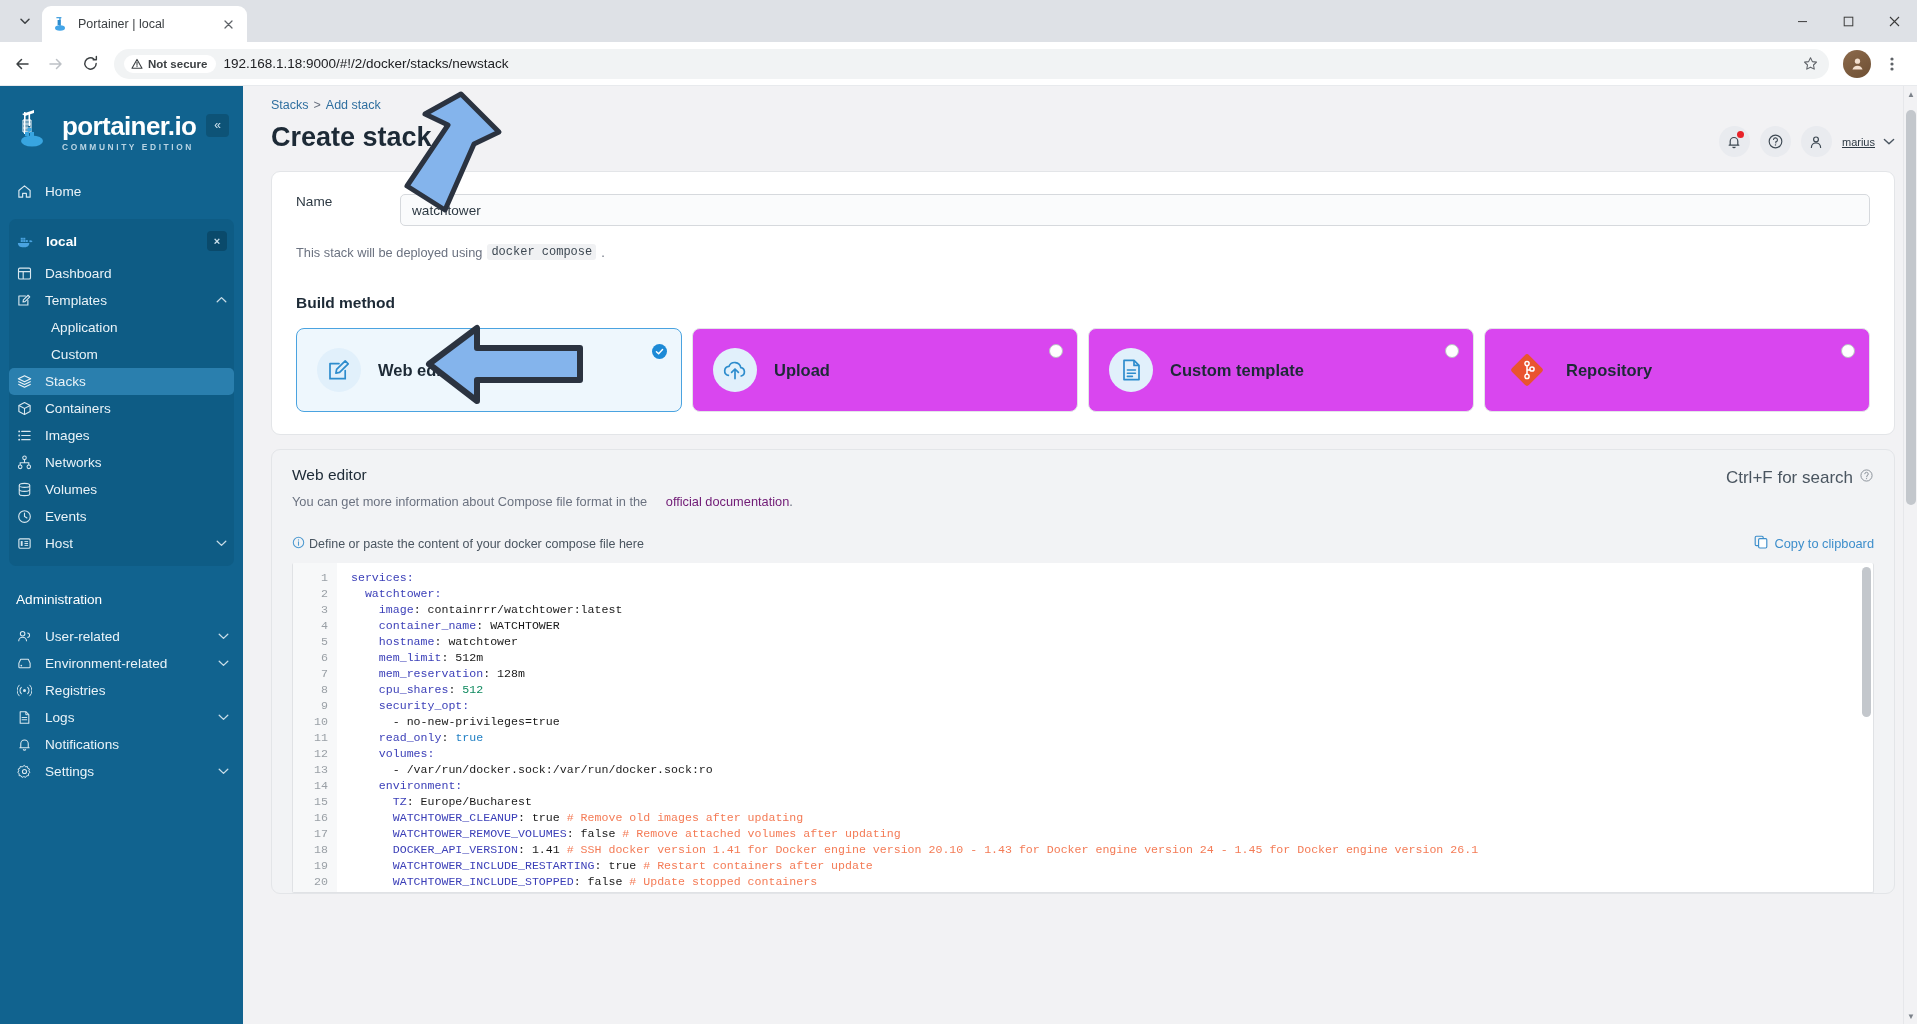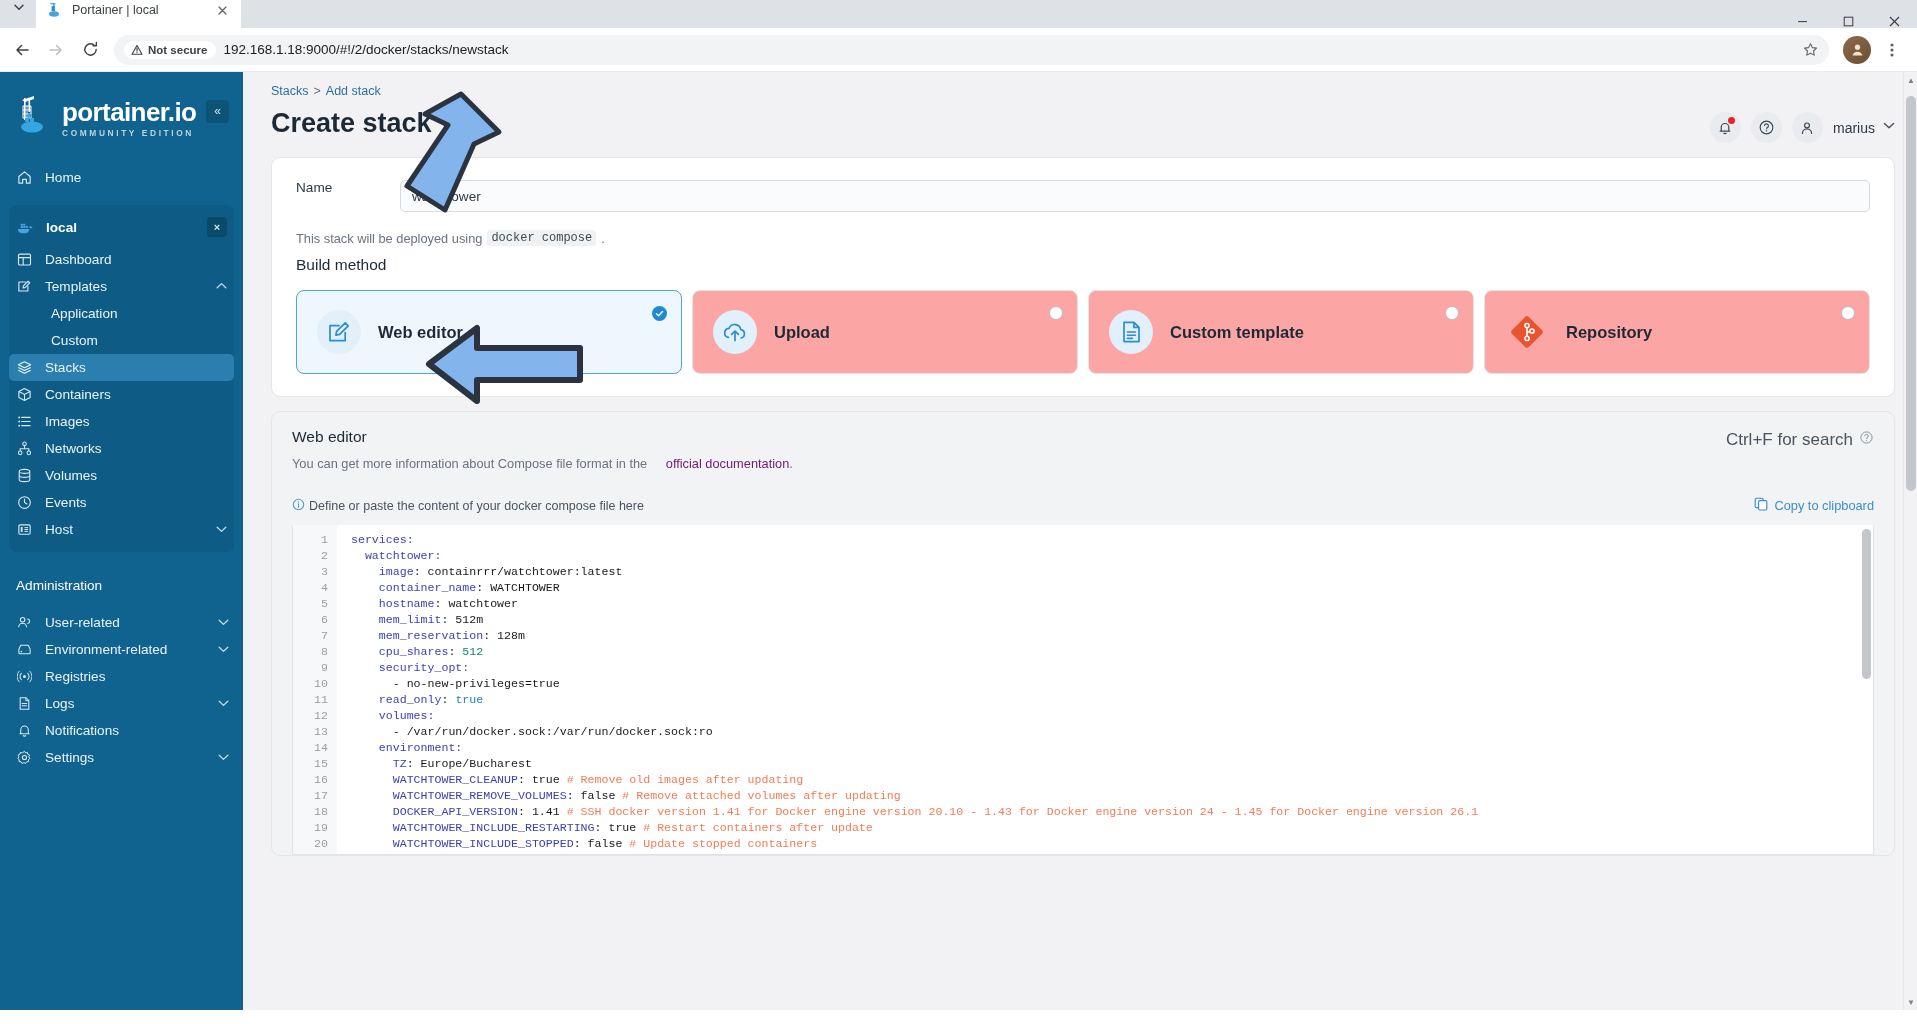--- a/index.html
+++ b/index.html
@@ -5,22 +5,22 @@
   * { box-sizing: border-box; margin: 0; padding: 0; }
   html, body {
     width: 1917px; height: 1024px;
     overflow: hidden;
     font-family: "Liberation Sans", sans-serif;
     background: #ffffff;
   }
 
   
   .browser-topbar {
-    height: 28px; background: #dee1e6;
-    display: flex; align-items: flex-end; padding-left: 2px;
+    height: 42px; background: #dee1e6;
+    display: flex; align-items: flex-end; padding-left: 8px;
     position: relative;
   }
   .tabstrip-btn {
     width: 34px; height: 34px; margin-bottom: 4px;
     display: flex; align-items: center; justify-content: center;
     border-radius: 17px; color: #4a4a4a; cursor: pointer;
   }
   .tab {
     height: 36px; width: 205px; background: #fff;
     border-radius: 9px 9px 0 0;
@@ -188,21 +188,21 @@
     width: 31px; height: 31px; border-radius: 16px; background: #e9ebef;
     display: flex; align-items: center; justify-content: center;
     color: #3d4852; cursor: pointer; position: relative;
   }
   .notif-dot {
     position: absolute; top: 5px; right: 6px; width: 7px; height: 7px;
     border-radius: 4px; background: #e8232a;
   }
   .user-chip {
     display: flex; align-items: flex-start; gap: 8px;
-    font-size: 14px; color: #2d3943; cursor: pointer;
+    font-size: 11px; color: #2d3943; cursor: pointer; text-decoration: underline;
   }
   .user-chip .chev { font-size: 11px; color: #4a5560; }
 
   .card {
     background: #fff; border: 1px solid #e3e5e8; border-radius: 9px;
     margin-top: 14px; padding: 22px 24px 0 24px;
   }
   .form-row { display: flex; align-items: flex-start; gap: 0; }
   .form-label {
     width: 104px; flex: 0 0 104px; font-size: 13.6px; color: #2d3943;
@@ -216,29 +216,29 @@
   .hint-line {
     font-size: 12.8px; color: #6b7280; margin-top: 18px;
     display: flex; align-items: center; gap: 5px;
   }
   .code-chip {
     font-family: "Liberation Mono", monospace; font-size: 12px;
     color: #3d4852; background: #f0f1f3; padding: 1px 4px;
     border-radius: 3px;
   }
   .section-title {
-    font-size: 15.5px; font-weight: normal; color: #1d2a36; margin-top: 10px;
+    font-size: 15.5px; font-weight: bold; color: #1d2a36; margin-top: 34px;
   }
 
   .method-row {
     display: flex; gap: 10px; margin-top: 16px; padding-bottom: 22px;
   }
   .method-card {
     flex: 1; height: 84px; border: 1px solid #e3e5e8; border-radius: 8px;
-    background: #fca5a5; display: flex; align-items: center;
+    background: #d946ef; display: flex; align-items: center;
     padding: 0 20px; gap: 17px; position: relative; cursor: pointer;
   }
   .method-card.selected {
     border: 1px solid #4aa3e0; background: #eef7fd;
   }
   .method-ico {
     width: 44px; height: 44px; border-radius: 22px; background: #e1f0fb;
     display: flex; align-items: center; justify-content: center;
     flex: 0 0 44px;
   }

